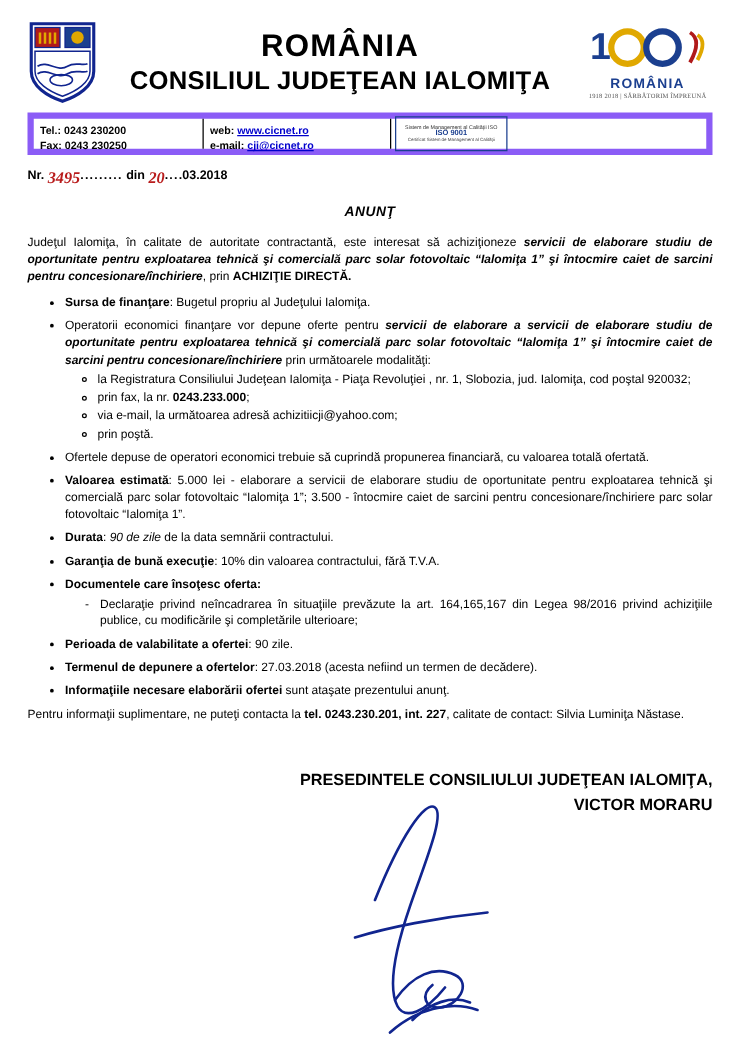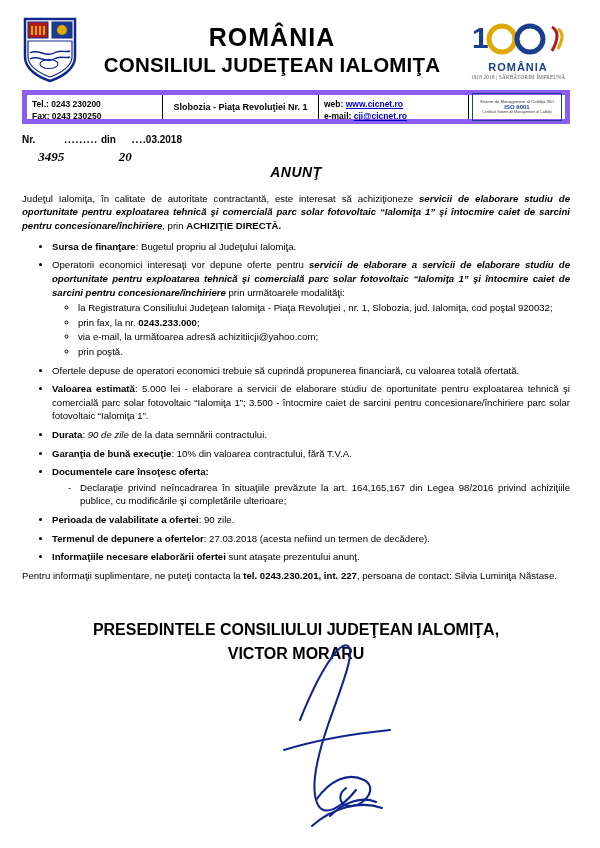--- a/index.html
+++ b/index.html
@@ -43,43 +43,43 @@
   .cb-seal { width:96px; display:flex; align-items:center; justify-content:center; padding:1px; }
   .cb-seal .sealbox { border:1px solid #1b3f8f; width:90px; height:28px; display:flex; flex-direction:column; align-items:center; justify-content:center; line-height:1.05; }
   .cb-seal .s1 { font-size:4.3px; color:#333; }
   .cb-seal .s2 { font-size:6px; font-weight:bold; color:#1b3f8f; }
   .cb-seal .s3 { font-size:3.6px; color:#444; }
 
   
   .dept { margin-top:6px; font-family:"Liberation Sans", sans-serif; font-size:10.5px; font-weight:bold; line-height:1.45; }
   .dept .l2 { font-weight:normal; font-size:10px; }
   .nr-line { font-family:"Liberation Sans", sans-serif; font-size:10px; margin-top:1px; position:relative; }
-  .hand { font-family:"Liberation Serif", serif; color:#000000; font-style:italic; font-weight:bold; font-size:13px; position:relative; top:18px; }
+  .hand { font-family:"Liberation Serif", serif; color:#b91c1c; font-style:italic; font-weight:bold; font-size:13px; position:relative; top:3px; }
   .dots { letter-spacing:1px; }
 
   
-  .anunt { text-align:center; font-family:"Liberation Sans", sans-serif; font-style:italic; font-weight:bold; font-size:14px; margin:15px 0 12px 0; letter-spacing:.5px; }
+  .anunt { text-align:center; font-family:"Liberation Sans", sans-serif; font-style:italic; font-weight:bold; font-size:11px; margin:15px 0 12px 0; letter-spacing:.5px; }
 
   
   .body { font-family:"Liberation Sans", sans-serif; font-size:9.6px; line-height:1.42; text-align:justify; }
   .intro { text-indent:0; }
   .i { font-style:italic; }
   .b { font-weight:bold; }
   .bi { font-weight:bold; font-style:italic; }
 
   ul.lvl1 { margin:7px 0 0 0; padding-left:30px; list-style:disc; }
   ul.lvl1 > li { margin-bottom:5px; }
   ul.lvl2 { margin:2px 0 0 0; padding-left:26px; list-style:circle; }
   ul.lvl2 > li { margin-bottom:1px; }
   ul.dash { margin:2px 0 0 0; padding-left:16px; list-style:none; }
   ul.dash > li { margin-bottom:2px; position:relative; padding-left:12px; }
   ul.dash > li:before { content:"-"; position:absolute; left:0; }
 
   .closing { margin-top:4px; }
-  .signature { text-align:center; margin-top:36px; font-family:"Liberation Sans", sans-serif; font-weight:bold; font-size:16px; line-height:1.5; }
+  .signature { text-align:right; margin-top:36px; font-family:"Liberation Sans", sans-serif; font-weight:bold; font-size:13px; line-height:1.5; }
 
   
   .scribble { position:absolute; left:270px; top:630px; width:170px; height:200px; pointer-events:none; }
 </style>
 </head>
 <body>
 
 <div class="page">
 
   <div class="header">
@@ -119,21 +119,20 @@
       <div class="ro100">ROMÂNIA</div>
       <div class="sub">1918 2018 | SĂRBĂTORIM ÎMPREUNĂ</div>
     </div>
   </div>
 
   <div class="contactbar">
     <div class="cb-left">
       <div>Tel.: 0243 230200</div>
       <div>Fax: 0243 230250</div>
     </div>
-    <div class="cb-mid">Slobozia - Piaţa Revoluţiei Nr. 1</div>
     <div class="cb-right">
       <div>
         <span>web:</span>
         <span class="lnk">www.cicnet.ro</span>
       </div>
       <div>
         <span>e-mail:</span>
         <span class="lnk">cji@cicnet.ro</span>
       </div>
     </div>
@@ -163,21 +162,21 @@
       <span>Judeţul Ialomiţa, în calitate de autoritate contractantă, este interesat să achiziţioneze </span><span class="bi">servicii de elaborare studiu de oportunitate pentru exploatarea tehnică şi comercială parc solar fotovoltaic “Ialomiţa 1” şi întocmire caiet de sarcini pentru concesionare/închiriere</span><span>, prin </span><span class="b">ACHIZIŢIE DIRECTĂ.</span>
     </p>
 
     <ul class="lvl1">
 
       <li>
         <span class="b">Sursa de finanţare</span><span>: Bugetul  propriu al Judeţului Ialomiţa.</span>
       </li>
 
       <li>
-        <span>Operatorii economici interesaţi vor depune oferte pentru </span><span class="bi">servicii de elaborare a servicii de elaborare studiu de oportunitate pentru exploatarea tehnică şi comercială parc solar fotovoltaic “Ialomiţa 1” şi întocmire caiet de sarcini pentru concesionare/închiriere</span><span> prin următoarele modalităţi:</span>
+        <span>Operatorii economici finanţare vor depune oferte pentru </span><span class="bi">servicii de elaborare a servicii de elaborare studiu de oportunitate pentru exploatarea tehnică şi comercială parc solar fotovoltaic “Ialomiţa 1” şi întocmire caiet de sarcini pentru concesionare/închiriere</span><span> prin următoarele modalităţi:</span>
         <ul class="lvl2">
           <li>la Registratura Consiliului Judeţean Ialomiţa - Piaţa Revoluţiei ,  nr. 1, Slobozia, jud. Ialomiţa, cod poştal 920032;</li>
           <li>
             <span>prin fax, la nr. </span><span class="b">0243.233.000</span><span>;</span>
           </li>
           <li>
             <span>via e-mail, la următoarea adresă </span><span class="mail">achizitiicji@yahoo.com</span><span>;</span>
           </li>
           <li>prin poştă.</li>
         </ul>
@@ -212,21 +211,21 @@
         <span class="b">Termenul de depunere a ofertelor</span><span>: 27.03.2018 (acesta nefiind un termen de decădere).</span>
       </li>
 
       <li>
         <span class="b">Informaţiile necesare elaborării ofertei</span><span> sunt ataşate prezentului anunţ.</span>
       </li>
 
     </ul>
 
     <p class="closing" style="margin:4px 0 0 0;">
-      <span>Pentru informaţii suplimentare, ne puteţi contacta la </span><span class="b">tel. 0243.230.201, int. 227</span><span>, persoana de contact: Silvia Luminiţa Năstase.</span>
+      <span>Pentru informaţii suplimentare, ne puteţi contacta la </span><span class="b">tel. 0243.230.201, int. 227</span><span>, calitate de contact: Silvia Luminiţa Năstase.</span>
     </p>
 
   </div>
 
   <div class="signature">
     <div>PRESEDINTELE CONSILIULUI JUDEŢEAN IALOMIŢA,</div>
     <div>VICTOR MORARU</div>
   </div>
 
   <div class="scribble">

